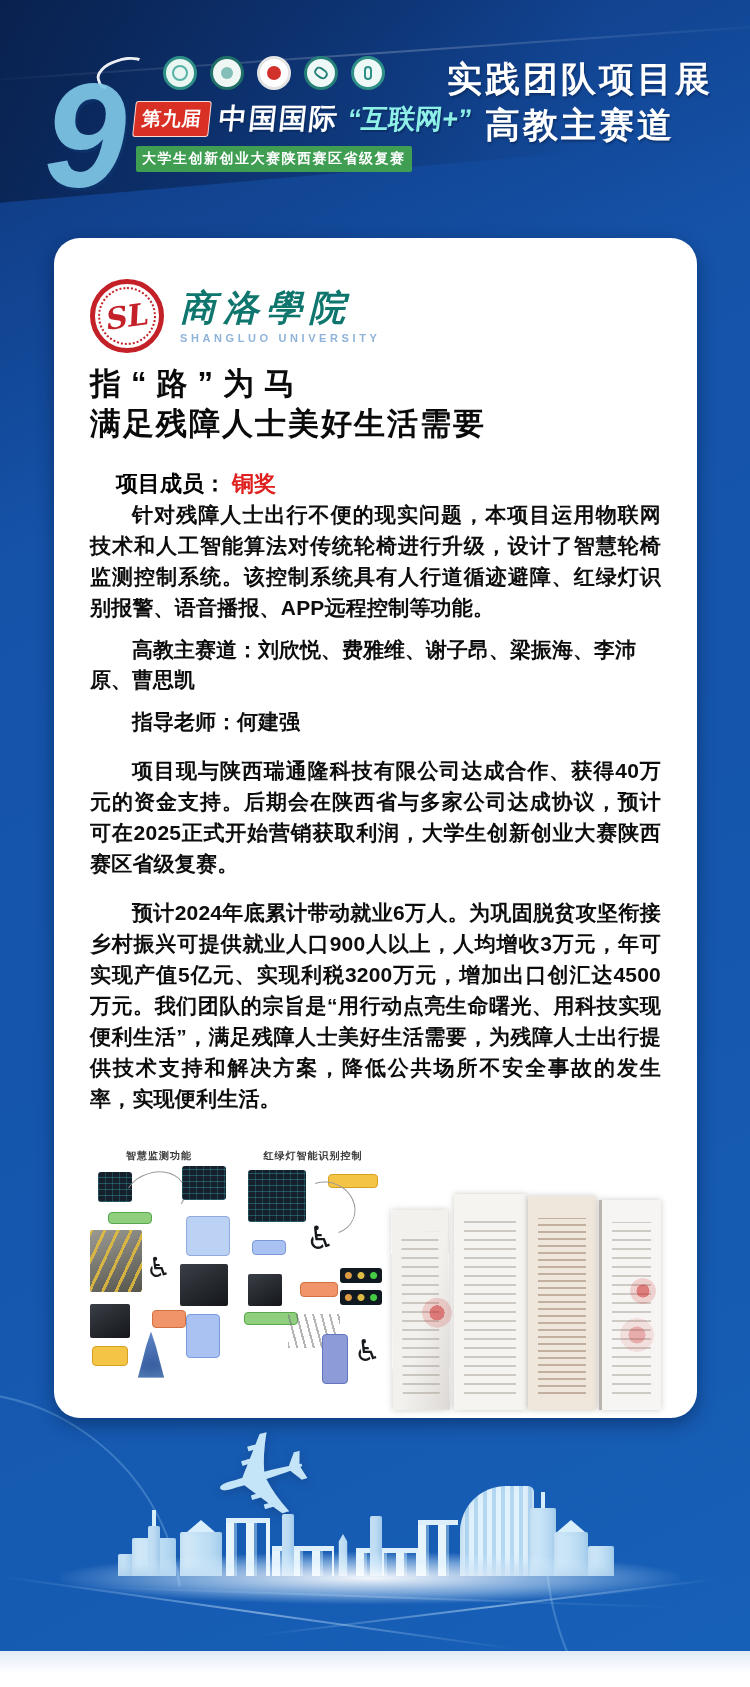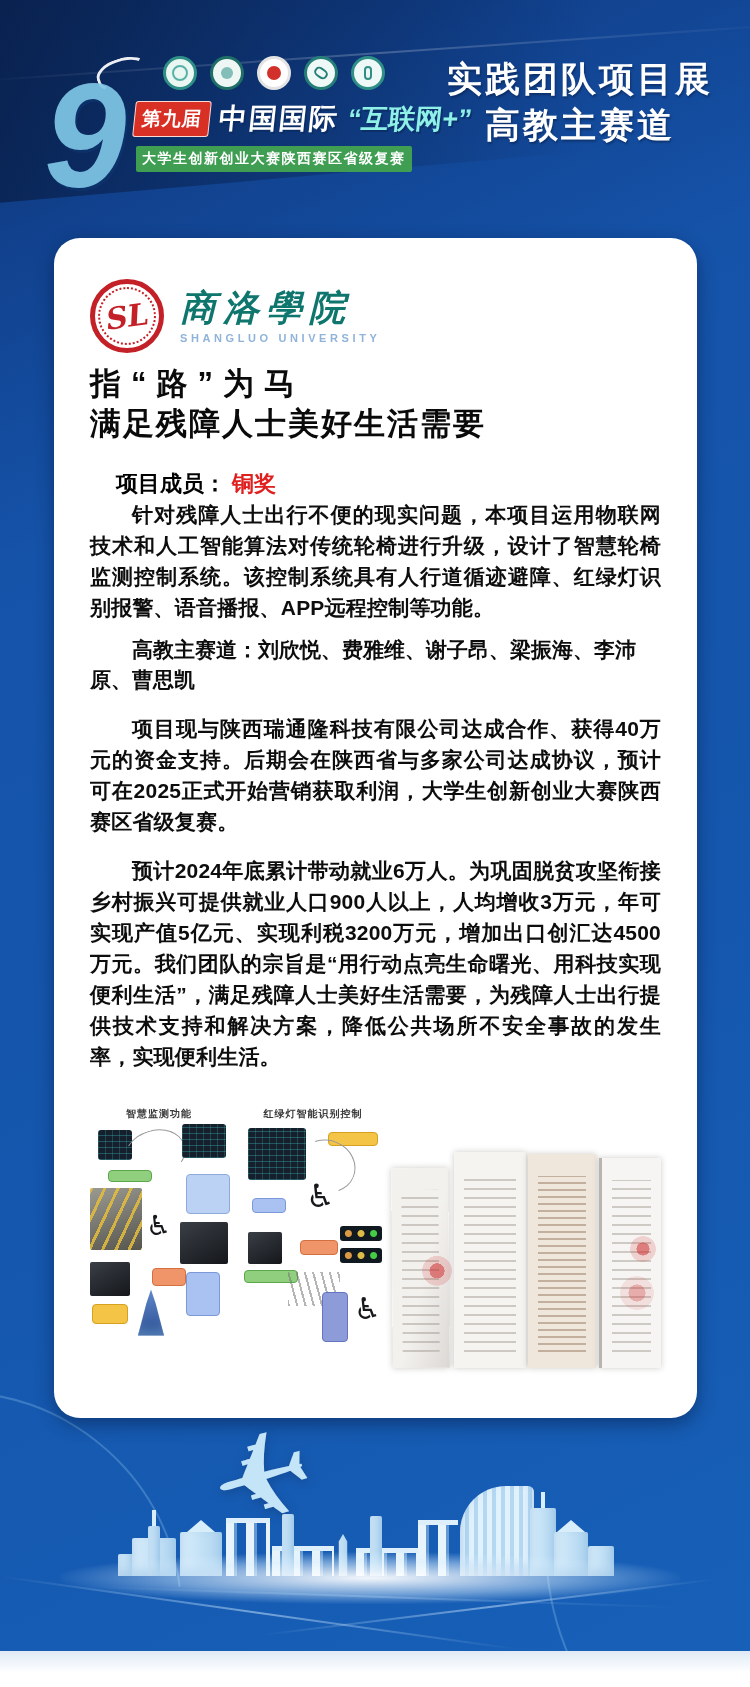--- a/index.html
+++ b/index.html
@@ -203,20 +203,23 @@
       <div class="award">
         <span>项目成员：</span><span class="award-value">铜奖</span>
       </div>
 
       <p class="para">针对残障人士出行不便的现实问题，本项目运用物联网技术和人工智能算法对传统轮椅进行升级，设计了智慧轮椅监测控制系统。该控制系统具有人行道循迹避障、红绿灯识别报警、语音播报、APP远程控制等功能。</p>
 
       <div class="kv-line">
         <span>高教主赛道：</span><span>刘欣悦、费雅维、谢子昂、梁振海、李沛原、曹思凯</span>
       </div>
 
+      <div class="kv-line">
+        <span>指导老师：</span><span>何建强</span>
+      </div>
 
       <p class="para gap-lg">项目现与陕西瑞通隆科技有限公司达成合作、获得40万元的资金支持。后期会在陕西省与多家公司达成协议，预计可在2025正式开始营销获取利润，大学生创新创业大赛陕西赛区省级复赛。</p>
 
       <p class="para gap-lg">预计2024年底累计带动就业6万人。为巩固脱贫攻坚衔接乡村振兴可提供就业人口900人以上，人均增收3万元，年可实现产值5亿元、实现利税3200万元，增加出口创汇达4500万元。我们团队的宗旨是“用行动点亮生命曙光、用科技实现便利生活”，满足残障人士美好生活需要，为残障人士出行提供技术支持和解决方案，降低公共场所不安全事故的发生率，实现便利生活。</p>
 
       <div class="figures">
         <div class="diagrams">
 
           <div class="diagram">
             <div class="diag-caption">智慧监测功能</div>

